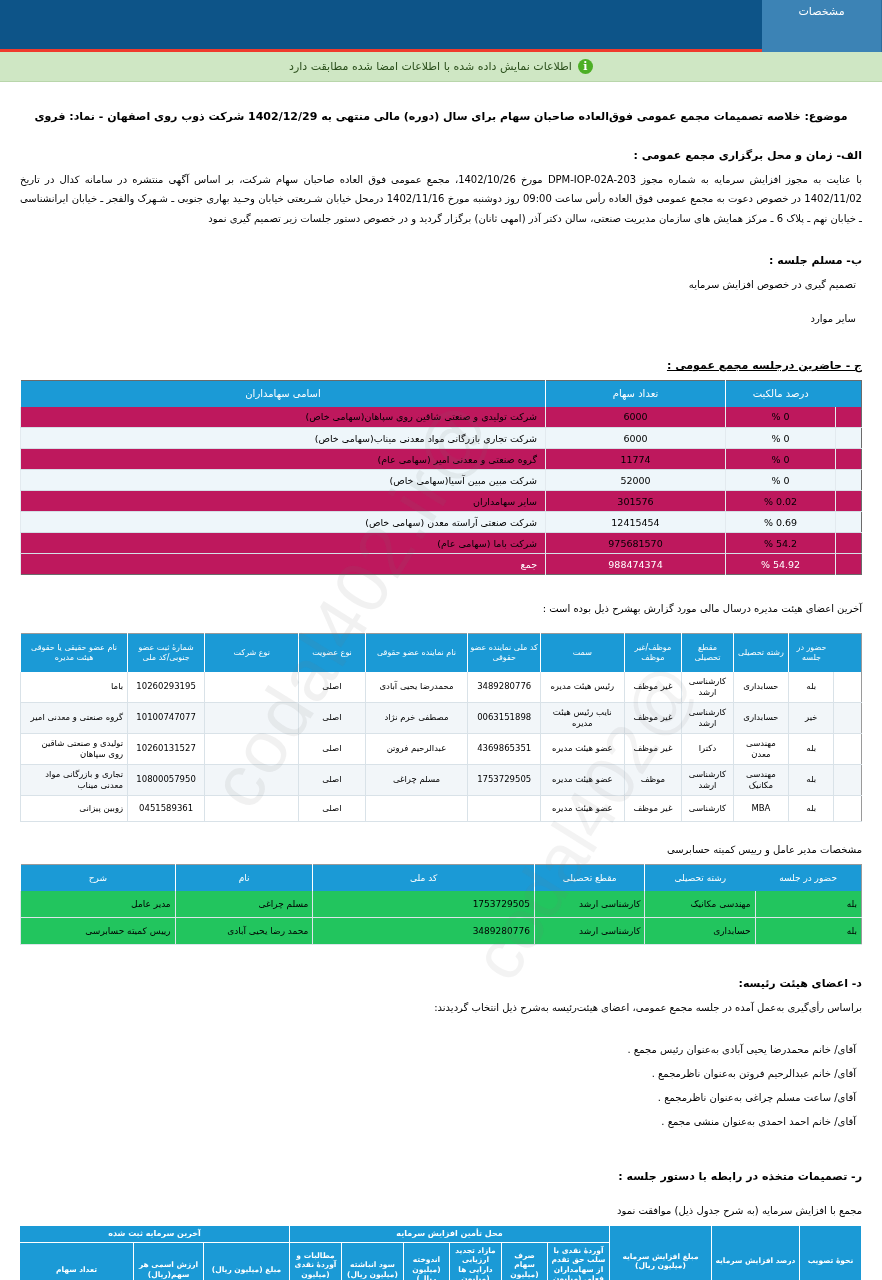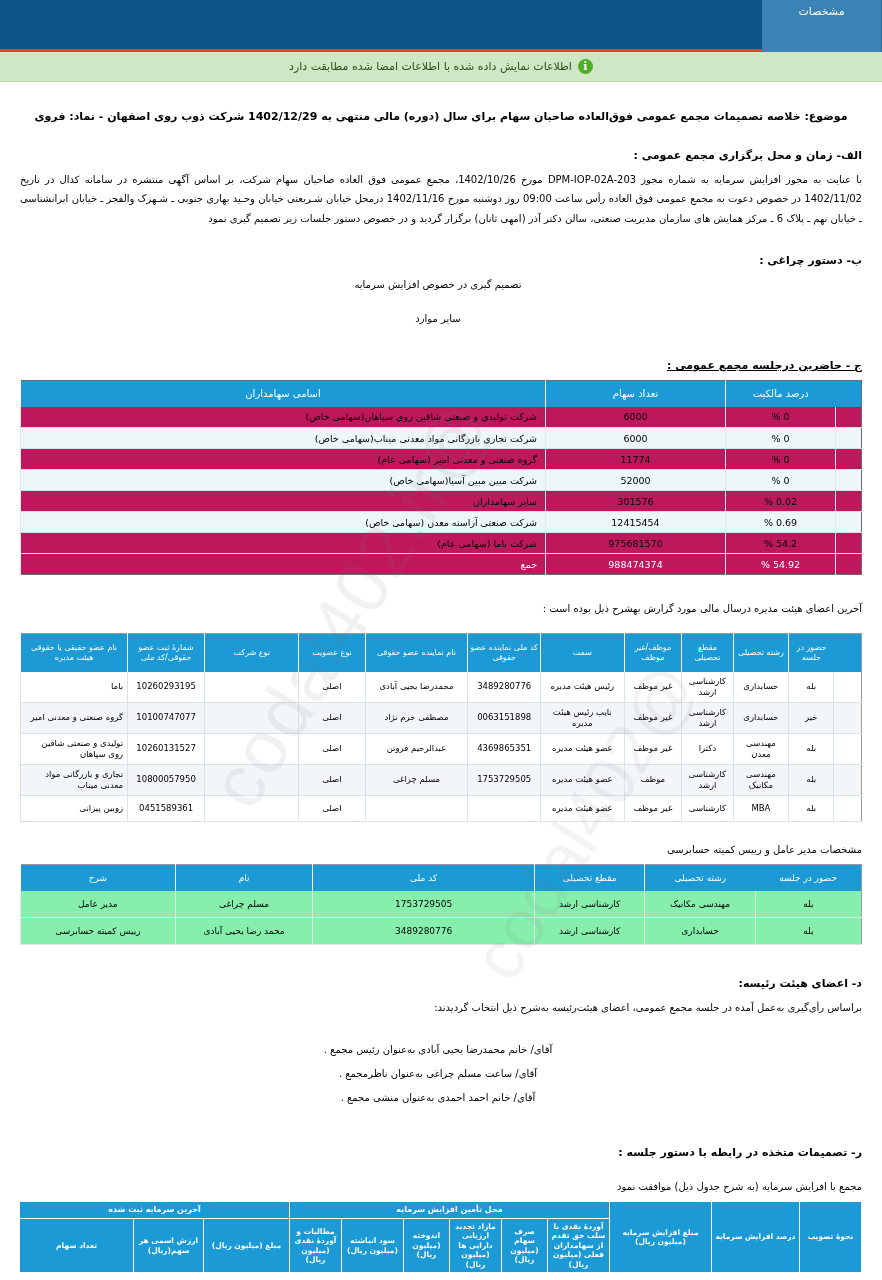--- a/index.html
+++ b/index.html
@@ -105,21 +105,21 @@
   }
   .sec-head.u { text-decoration: underline; }
 
   .para {
     font-size: 10px;
     line-height: 1.95;
     text-align: justify;
     margin: 0 0 16px 0;
   }
   .para-line { font-size: 10px; line-height: 2.0; margin: 0 0 4px 0; }
-  .indent { padding-right: 6px; text-align: center; }
+  .indent { padding-right: 6px; }
 
   .spacer-10 { height: 10px; }
   .spacer-18 { height: 18px; }
   .spacer-26 { height: 26px; }
   .spacer-34 { height: 34px; }
 
   
   table { border-collapse: collapse; width: 100%; }
 
   
@@ -199,25 +199,24 @@
     font-size: 9px;
     font-weight: normal;
     height: 26px;
     border-left: 1px solid #ffffff;
     padding: 2px 4px;
   }
   .tbl-ceo th:first-child { border-left: none; }
   .tbl-ceo td {
     font-size: 9px;
     height: 27px;
-    text-align: center;
     border-left: 1px solid #dde5ea;
     border-bottom: 1px solid #dde5ea;
     padding: 2px 4px;
-    background: #86efac;
+    background: #22c55e;
   }
 
   
   .tbl-cap {
     border: 1px solid #6b6b6b;
     table-layout: fixed;
   }
   .tbl-cap th {
     background: #1b9ad6;
     color: #fff;
@@ -250,21 +249,21 @@
   <div class="watermark">@codal402.ir</div>
   <div class="watermark2">@codal402</div>
 
   <div class="subject">موضوع: خلاصه تصمیمات مجمع عمومی فوق‌العاده صاحبان سهام برای سال (دوره) مالی منتهی به 1402/12/29 شرکت ذوب روی اصفهان - نماد: فروی</div>
 
   <div class="sec-head">الف- زمان و محل برگزاری مجمع عمومی :</div>
   <div class="para">با عنایت به مجوز افزایش سرمایه به شماره مجوز DPM-IOP-02A-203 مورخ 1402/10/26، مجمع عمومی فوق العاده صاحبان سهام شرکت، بر اساس آگهی منتشره در سامانه کدال در تاریخ 1402/11/02 در خصوص دعوت به مجمع عمومی فوق العاده رأس ساعت 09:00 روز دوشنبه مورخ 1402/11/16 درمحل خیابان شـریعتی خیابان وحـید بهاری جنوبی ـ شـهرک والفجر ـ خیابان ایرانشناسی ـ خیابان نهم ـ پلاک 6 ـ مرکز همایش های سازمان مدیریت صنعتی، سالن دکتر آذر (امهی ثانان)  برگزار گردید و در خصوص دستور جلسات زیر تصمیم گیری نمود</div>
 
   <div class="spacer-10"></div>
 
-  <div class="sec-head">ب- دستور چراغی :</div>
+  <div class="sec-head">ب- مسلم جلسه :</div>
   <div class="para-line indent">تصمیم گیری در خصوص افزایش سرمایه</div>
   <div class="spacer-10"></div>
   <div class="para-line indent">سایر موارد</div>
 
   <div class="spacer-26"></div>
 
   <div class="sec-head u">ج - حاضرین درجلسه مجمع عمومی :</div>
   <table class="tbl-holders">
     <thead>
       <tr>
@@ -352,21 +351,21 @@
         <th></th>
         <th>حضور در جلسه</th>
         <th>رشته تحصیلی</th>
         <th>مقطع تحصیلی</th>
         <th>موظف/غیر موظف</th>
         <th>سمت</th>
         <th>کد ملی نماینده عضو حقوقی</th>
         <th>نام نماینده عضو حقوقی</th>
         <th>نوع عضویت</th>
         <th>نوع شرکت</th>
-        <th>شمارهٔ ثبت عضو حقوقی/کد ملی</th>
+        <th>شمارهٔ ثبت عضو جنوبی/کد ملی</th>
         <th>نام عضو حقیقی یا حقوقی هیئت مدیره</th>
       </tr>
     </thead>
     <tbody>
       <tr>
         <td></td>
         <td>بله</td>
         <td>حسابداری</td>
         <td>کارشناسی ارشد</td>
         <td>غیر موظف</td>
@@ -478,20 +477,21 @@
       </tr>
     </tbody>
   </table>
 
   <div class="spacer-26"></div>
 
   <div class="sec-head">د- اعضای هیئت رئیسه:</div>
   <div class="para-line">براساس رأی‌گیری به‌عمل آمده در جلسه مجمع عمومی، اعضای هیئت‌رئیسه به‌شرح ذیل انتخاب گردیدند:</div>
   <div class="spacer-18"></div>
   <div class="para-line indent">آقای/ خانم  محمدرضا یحیی آبادی  به‌عنوان رئیس مجمع .</div>
+  <div class="para-line indent">آقای/ خانم  عبدالرحیم فروتن  به‌عنوان ناظرمجمع .</div>
   <div class="para-line indent">آقای/ ساعت  مسلم چراغی  به‌عنوان ناظرمجمع .</div>
   <div class="para-line indent">آقای/ خانم  احمد احمدی  به‌عنوان منشی مجمع .</div>
 
   <div class="spacer-34"></div>
 
   <div class="sec-head">ر- تصمیمات متخذه در رابطه با دستور جلسه :</div>
   <div class="spacer-10"></div>
   <div class="para-line">مجمع با افزایش سرمایه (به شرح جدول ذیل) موافقت نمود</div>
 
   <table class="tbl-cap">

